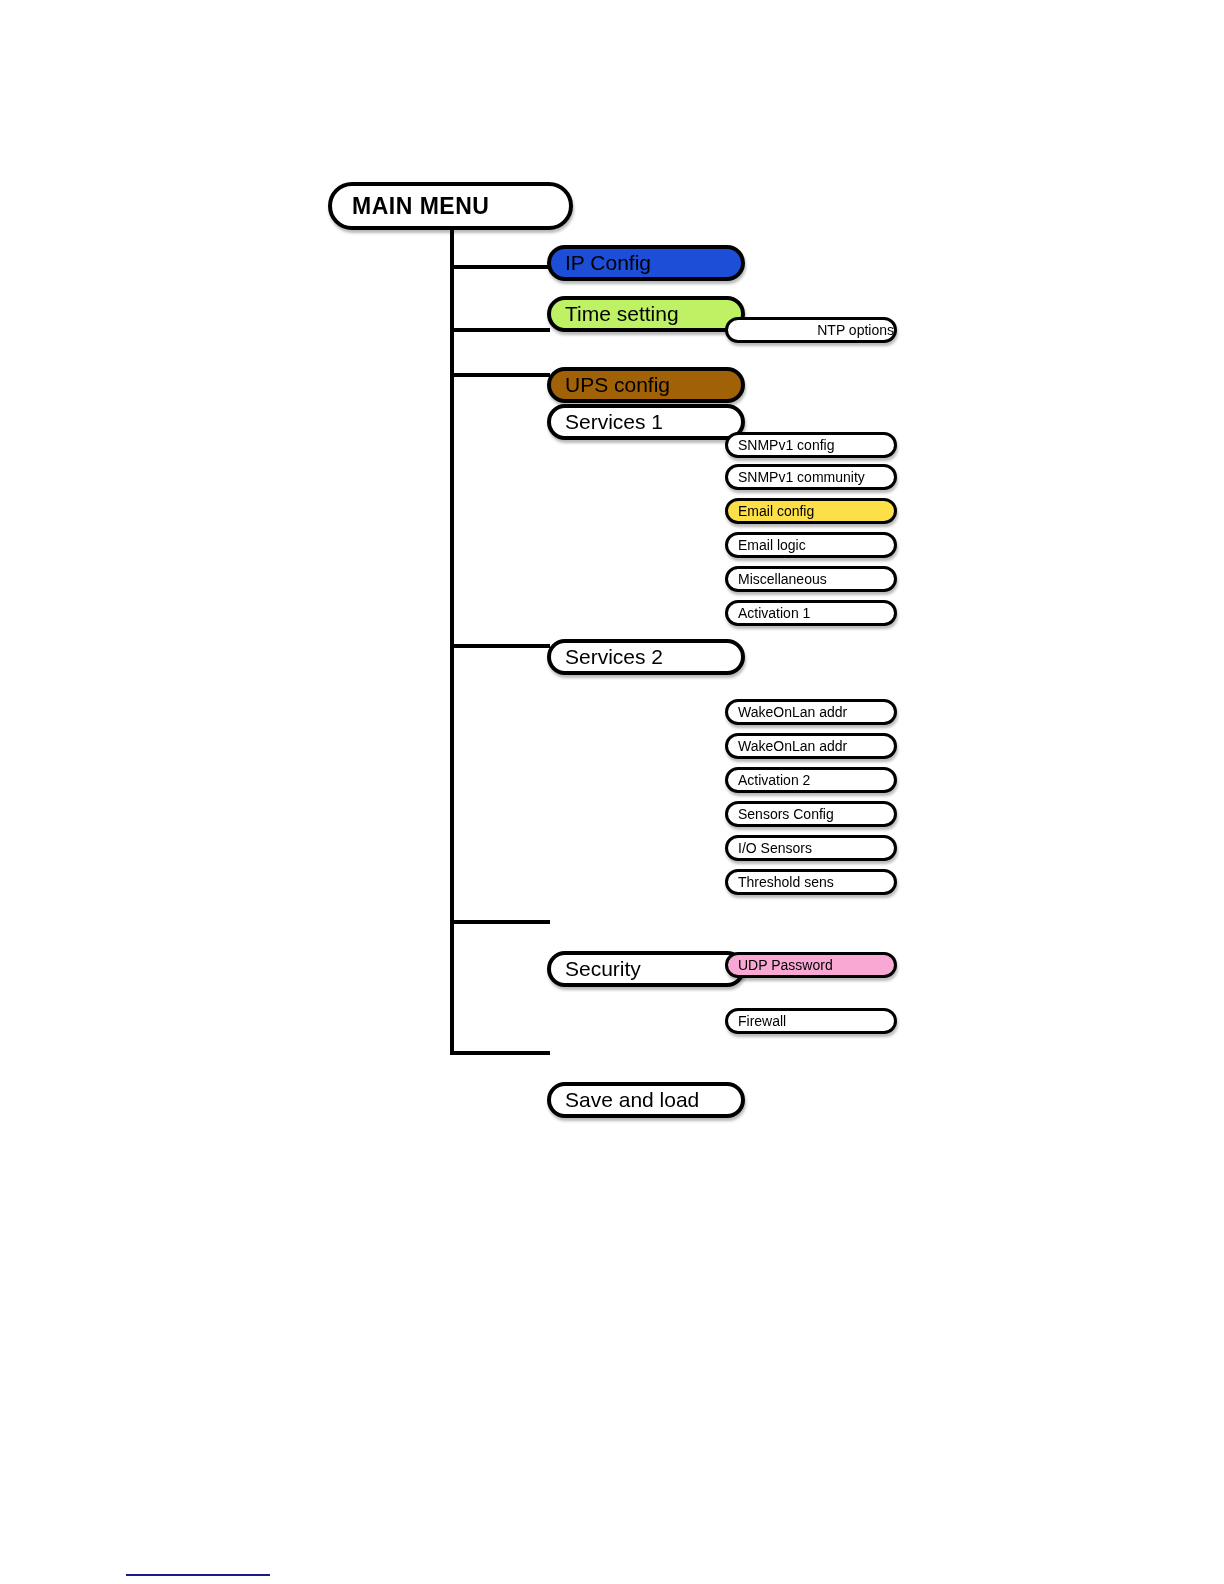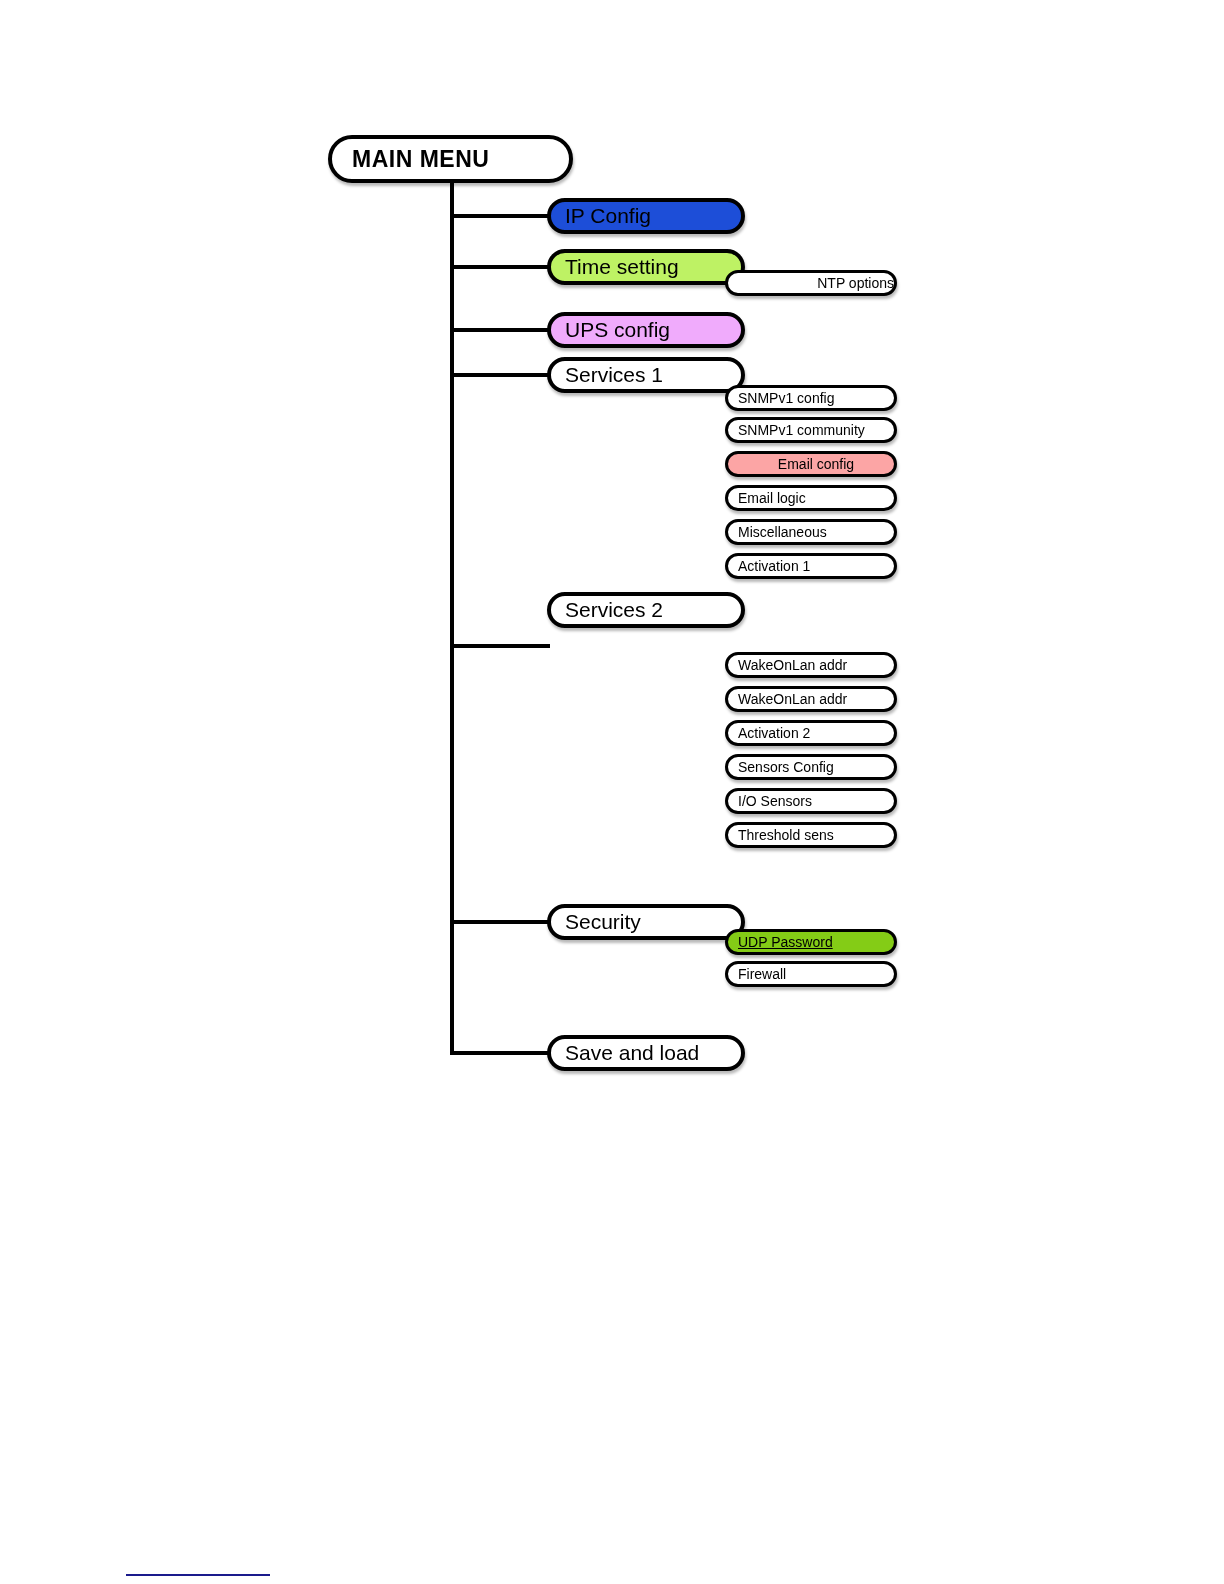--- a/index.html
+++ b/index.html
@@ -33,20 +33,21 @@
   }
   .node {
     position: absolute;
     box-sizing: border-box;
     background: #ffffff;
     border: 4px solid #000000;
     display: flex;
     align-items: center;
     white-space: nowrap;
     box-shadow: 1px 3px 3px rgba(0,0,0,0.28);
+    margin-top: 47px;
   }
   .root-node {
     left: 328px;
     top: 135px;
     width: 245px;
     height: 48px;
     border-radius: 24px;
     padding-left: 20px;
     font-size: 23px;
     font-weight: bold;
@@ -94,21 +95,21 @@
   <div class="node root-node" style="border-color: rgb(0, 0, 0); background: rgb(255, 255, 255);">
     <span>MAIN MENU</span>
   </div>
 
   <div class="node lvl1" style="top: 198px; border-color: rgb(0, 0, 0); background: #1d4ed8;">
     <span>IP Config</span>
   </div>
   <div class="node lvl1" style="top: 249px; border-color: rgb(0, 0, 0); background: #bef264;">
     <span>Time setting</span>
   </div>
-  <div class="node lvl1" style="top: 312px; border-color: rgb(0, 0, 0); background: #f0abfc;">
+  <div class="node lvl1" style="top: 320px; border-color: rgb(0, 0, 0); background: #a16207;">
     <span>UPS config</span>
   </div>
   <div class="node lvl1" style="top: 357px; border-color: rgb(0, 0, 0); background: rgb(255, 255, 255);">
     <span>Services 1</span>
   </div>
   <div class="node lvl1" style="top: 592px; border-color: rgb(0, 0, 0); background: rgb(255, 255, 255);">
     <span>Services 2</span>
   </div>
   <div class="node lvl1" style="top: 904px; border-color: rgb(0, 0, 0); background: rgb(255, 255, 255);">
     <span>Security</span>
@@ -120,21 +121,21 @@
   <div class="node lvl2" style="top: 270px; border-color: rgb(0, 0, 0); background: rgb(255, 255, 255); justify-content: flex-end;">
     <span>NTP options</span>
   </div>
 
   <div class="node lvl2" style="top: 385px; border-color: rgb(0, 0, 0); background: rgb(255, 255, 255);">
     <span>SNMPv1 config</span>
   </div>
   <div class="node lvl2" style="top: 417px; border-color: rgb(0, 0, 0); background: rgb(255, 255, 255);">
     <span>SNMPv1 community</span>
   </div>
-  <div class="node lvl2" style="top: 451px; border-color: rgb(0, 0, 0); background: #fca5a5; justify-content: center;">
+  <div class="node lvl2" style="top: 451px; border-color: rgb(0, 0, 0); background: #fde047;">
     <span>Email config</span>
   </div>
   <div class="node lvl2" style="top: 485px; border-color: rgb(0, 0, 0); background: rgb(255, 255, 255); text-align: center;">
     <span>Email logic</span>
   </div>
   <div class="node lvl2" style="top: 519px; border-color: rgb(0, 0, 0); background: rgb(255, 255, 255);">
     <span>Miscellaneous</span>
   </div>
   <div class="node lvl2" style="top: 553px; border-color: rgb(0, 0, 0); background: rgb(255, 255, 255);">
     <span>Activation 1</span>
@@ -152,21 +153,21 @@
   <div class="node lvl2" style="top: 754px; border-color: rgb(0, 0, 0); background: rgb(255, 255, 255);">
     <span>Sensors Config</span>
   </div>
   <div class="node lvl2" style="top: 788px; border-color: rgb(0, 0, 0); background: rgb(255, 255, 255); align-items: center;">
     <span>I/O Sensors</span>
   </div>
   <div class="node lvl2" style="top: 822px; border-color: rgb(0, 0, 0); background: rgb(255, 255, 255);">
     <span>Threshold sens</span>
   </div>
 
-  <div class="node lvl2" style="top: 929px; border-color: rgb(0, 0, 0); background: #84cc16; text-decoration: underline;">
+  <div class="node lvl2" style="top: 905px; border-color: rgb(0, 0, 0); background: #f9a8d4;">
     <span>UDP Password</span>
   </div>
   <div class="node lvl2" style="top: 961px; border-color: rgb(0, 0, 0); background: rgb(255, 255, 255);">
     <span>Firewall</span>
   </div>
 
   <div class="footer-rule" style="background: rgb(26, 26, 140);"></div>
 
 </div>
 

